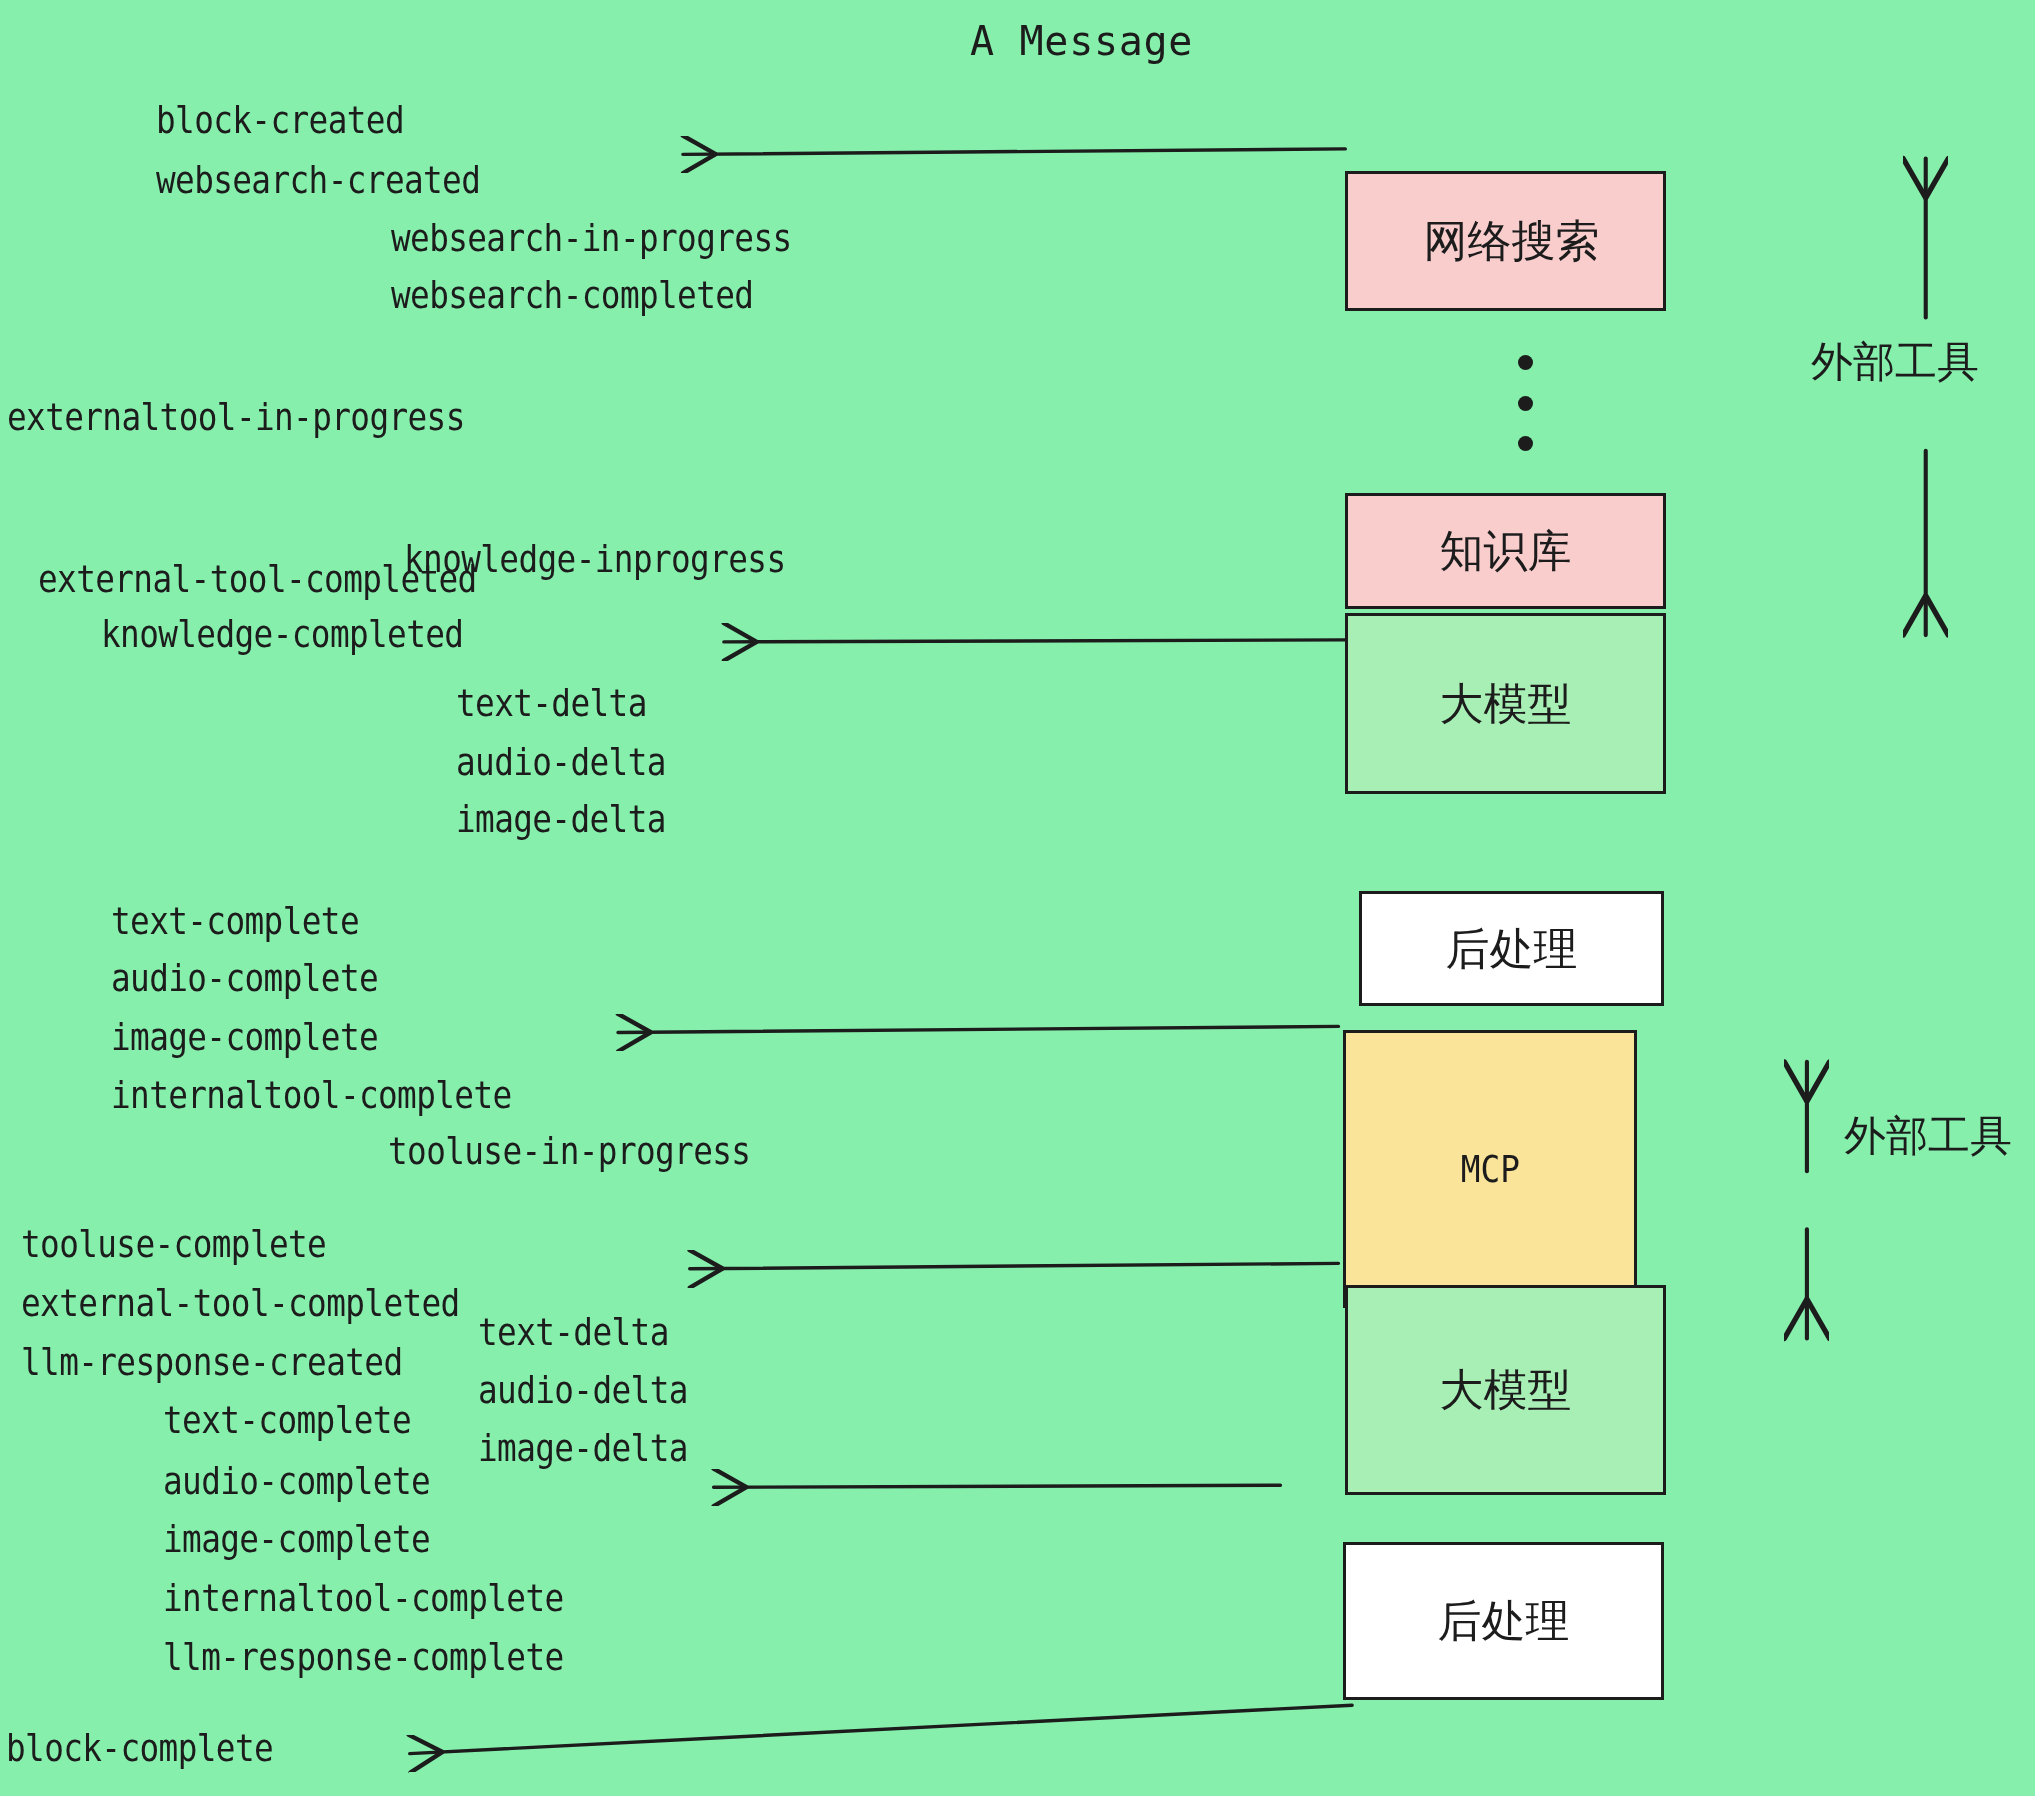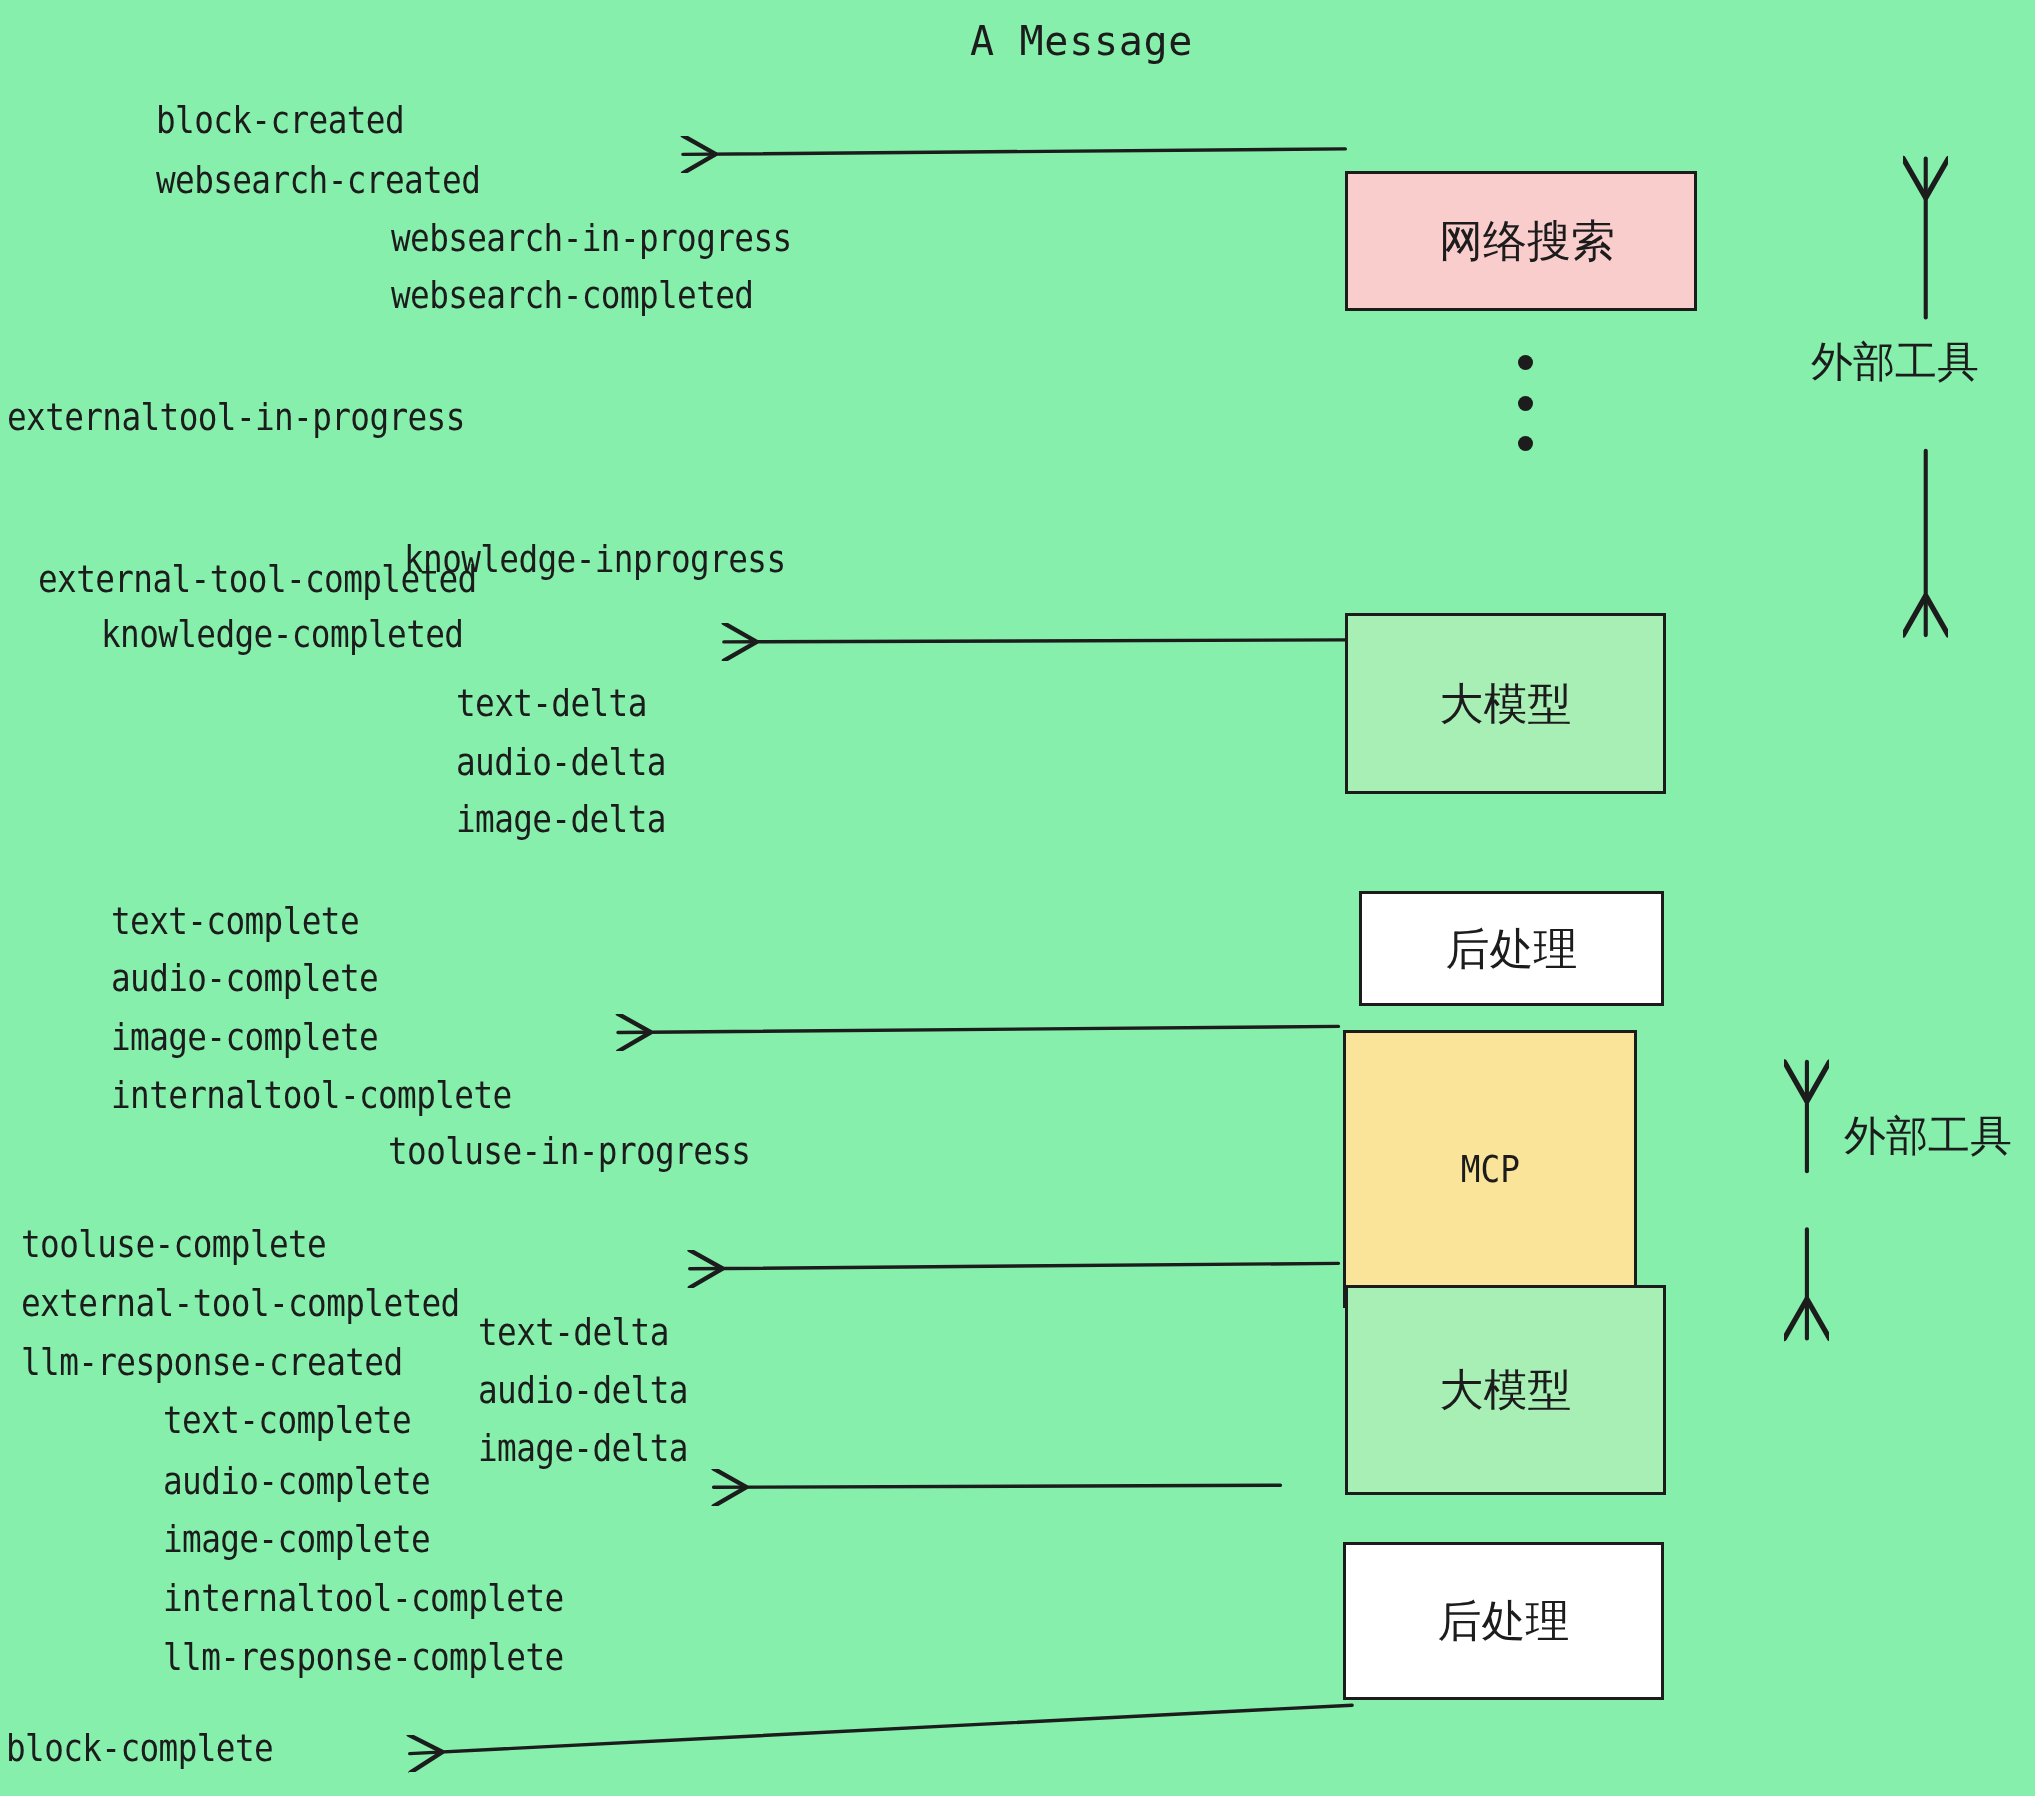--- a/index.html
+++ b/index.html
@@ -110,24 +110,27 @@
     <g stroke="#1c1c1c" stroke-width="6" fill="none" stroke-linecap="round">
       <line x1="2820" y1="465" x2="2820" y2="232" marker-end="url(#ah)"></line>
       <line x1="2820" y1="660" x2="2820" y2="930" marker-end="url(#ah)"></line>
       <line x1="2646" y1="1715" x2="2646" y2="1555" marker-end="url(#ah)"></line>
       <line x1="2646" y1="1800" x2="2646" y2="1960" marker-end="url(#ah)"></line>
     </g>
   </svg>
 
   <div class="title" style="left:970px; top:20.5px;">A Message</div>
 
-  <div class="node" style="left:1345px; top:171px; width:352px; height:140px; background:#FACDCD;padding-left:12px;">
+  <div class="node" style="left:1345px; top:171px; width:321px; height:140px; background:#FACDCD;padding-left:12px;">
     <span>网络搜索</span>
   </div>
 
+  <div class="node" style="left:1345px; top:493px; width:321px; height:116px; background:#FACDCD;">
+    <span>知识库</span>
+  </div>
 
   <div class="node" style="left:1345px; top:613px; width:321px; height:181px; background:#A8EFB5;">
     <span>大模型</span>
   </div>
 
   <div class="node" style="left:1359px; top:891px; width:305px; height:115px; background:#FFFFFF;">
     <span>后处理</span>
   </div>
 
   <div class="node mcp" style="left:1343px; top:1030px; width:294px; height:278px; background:#FAE49A;">

